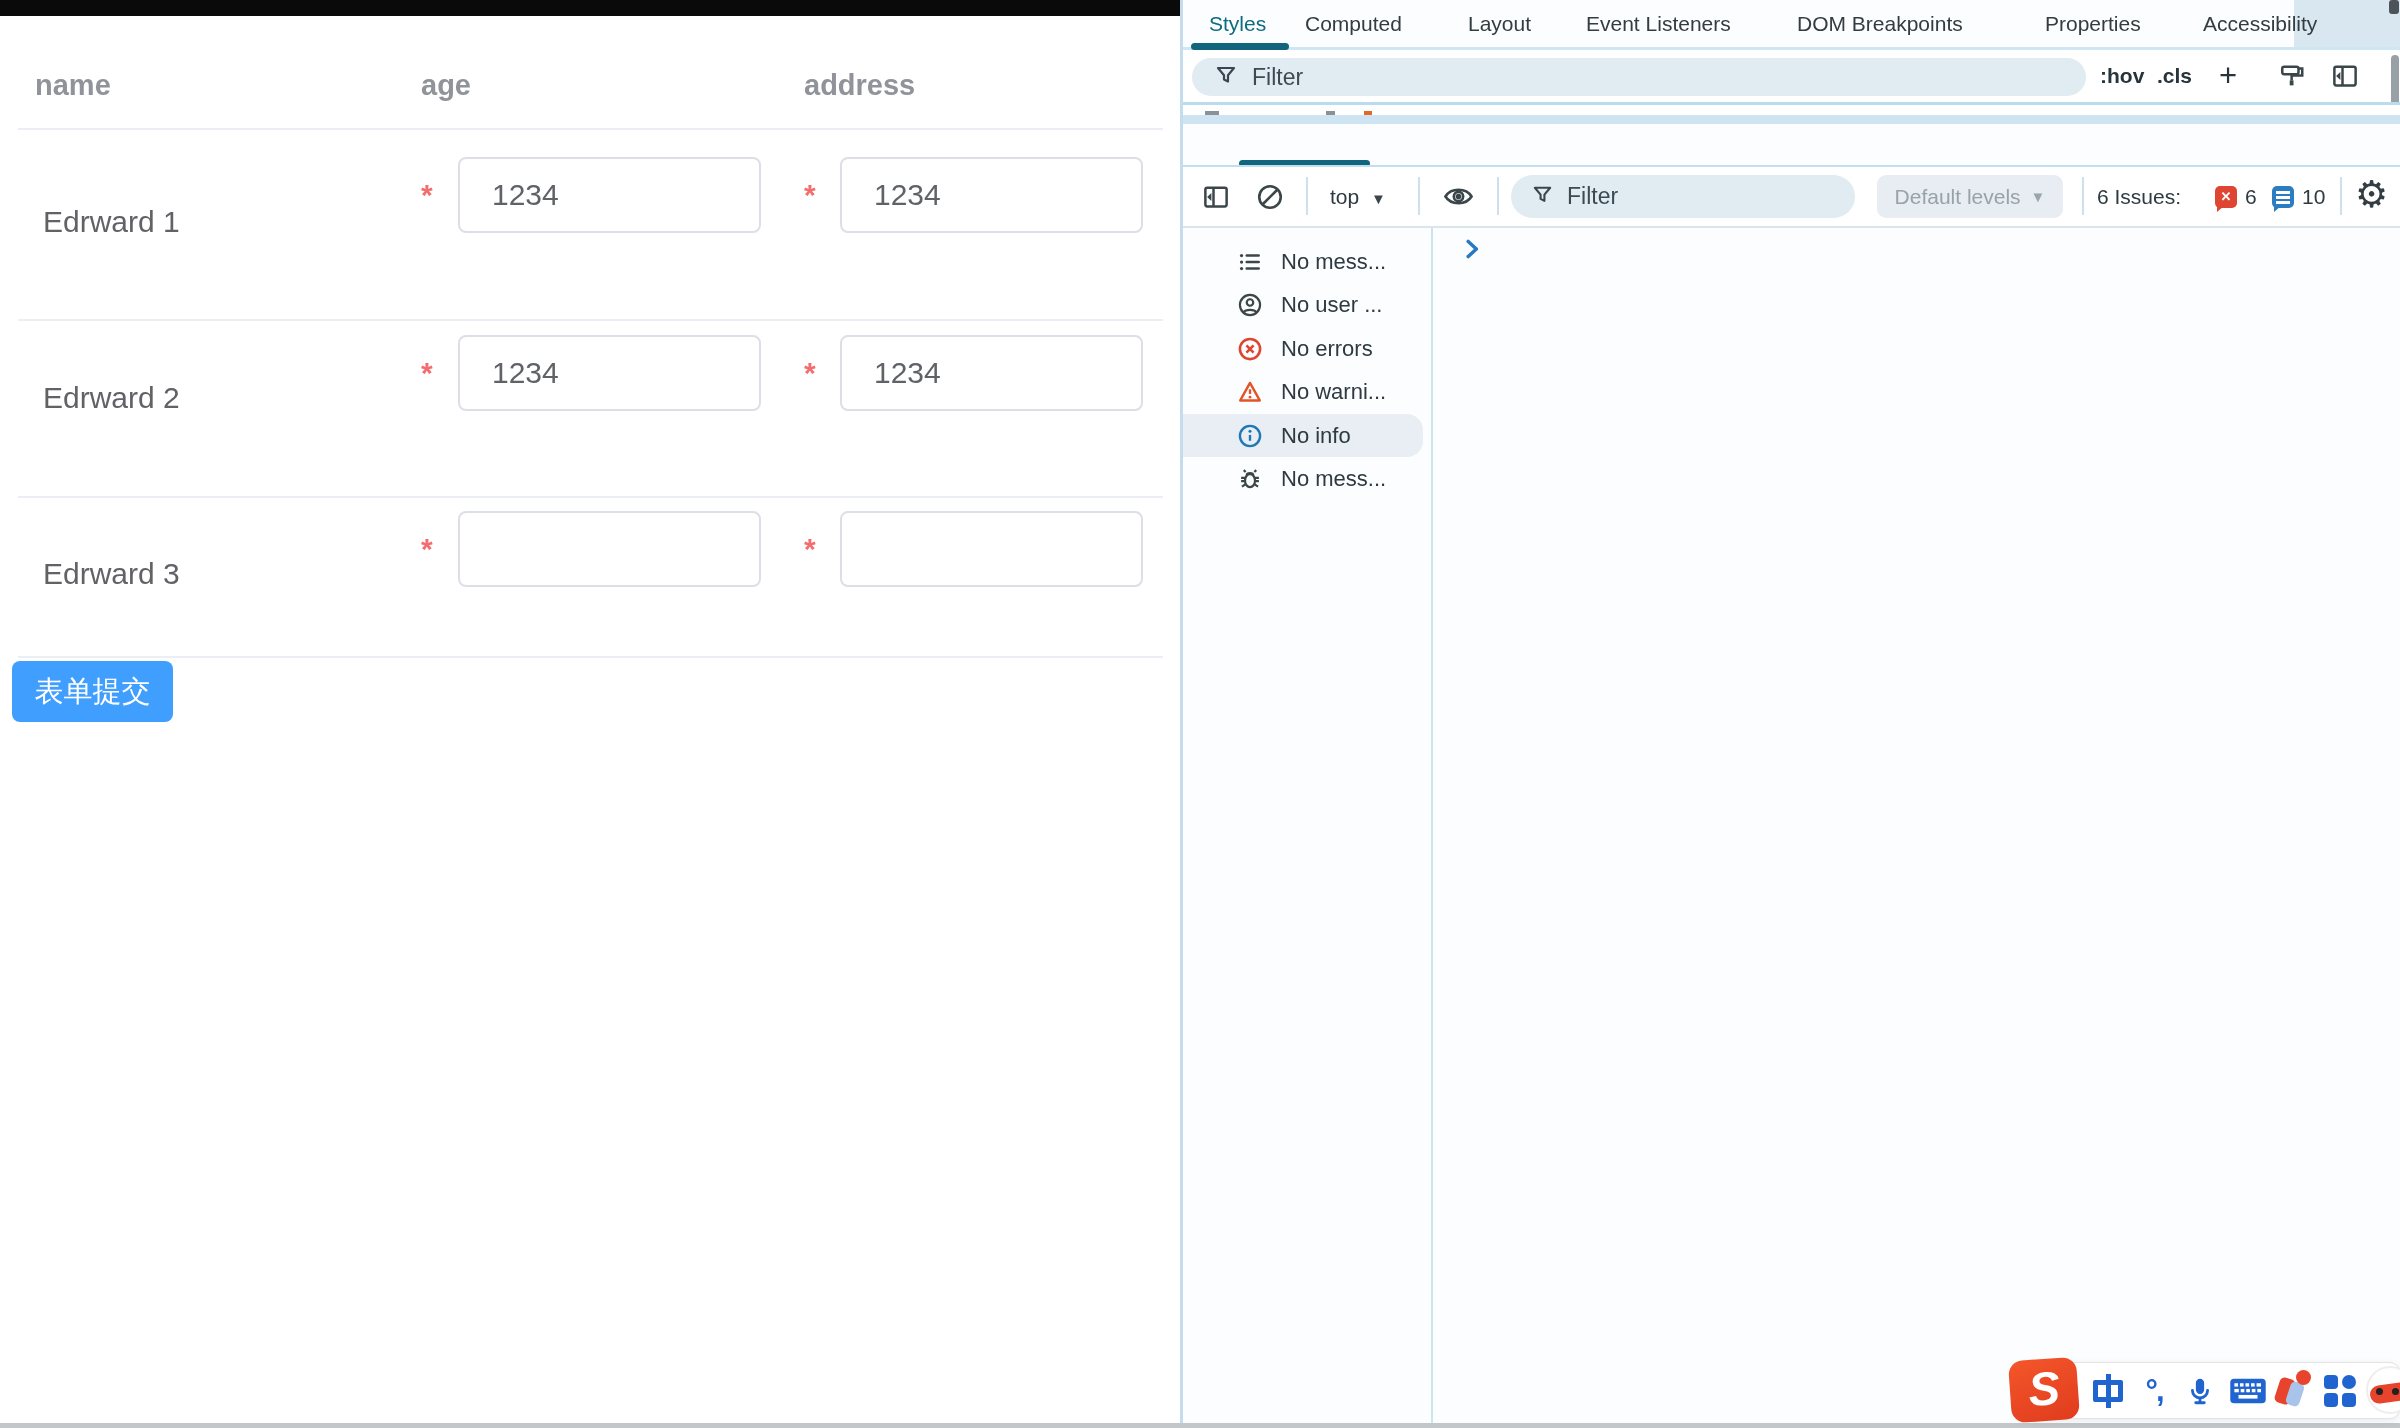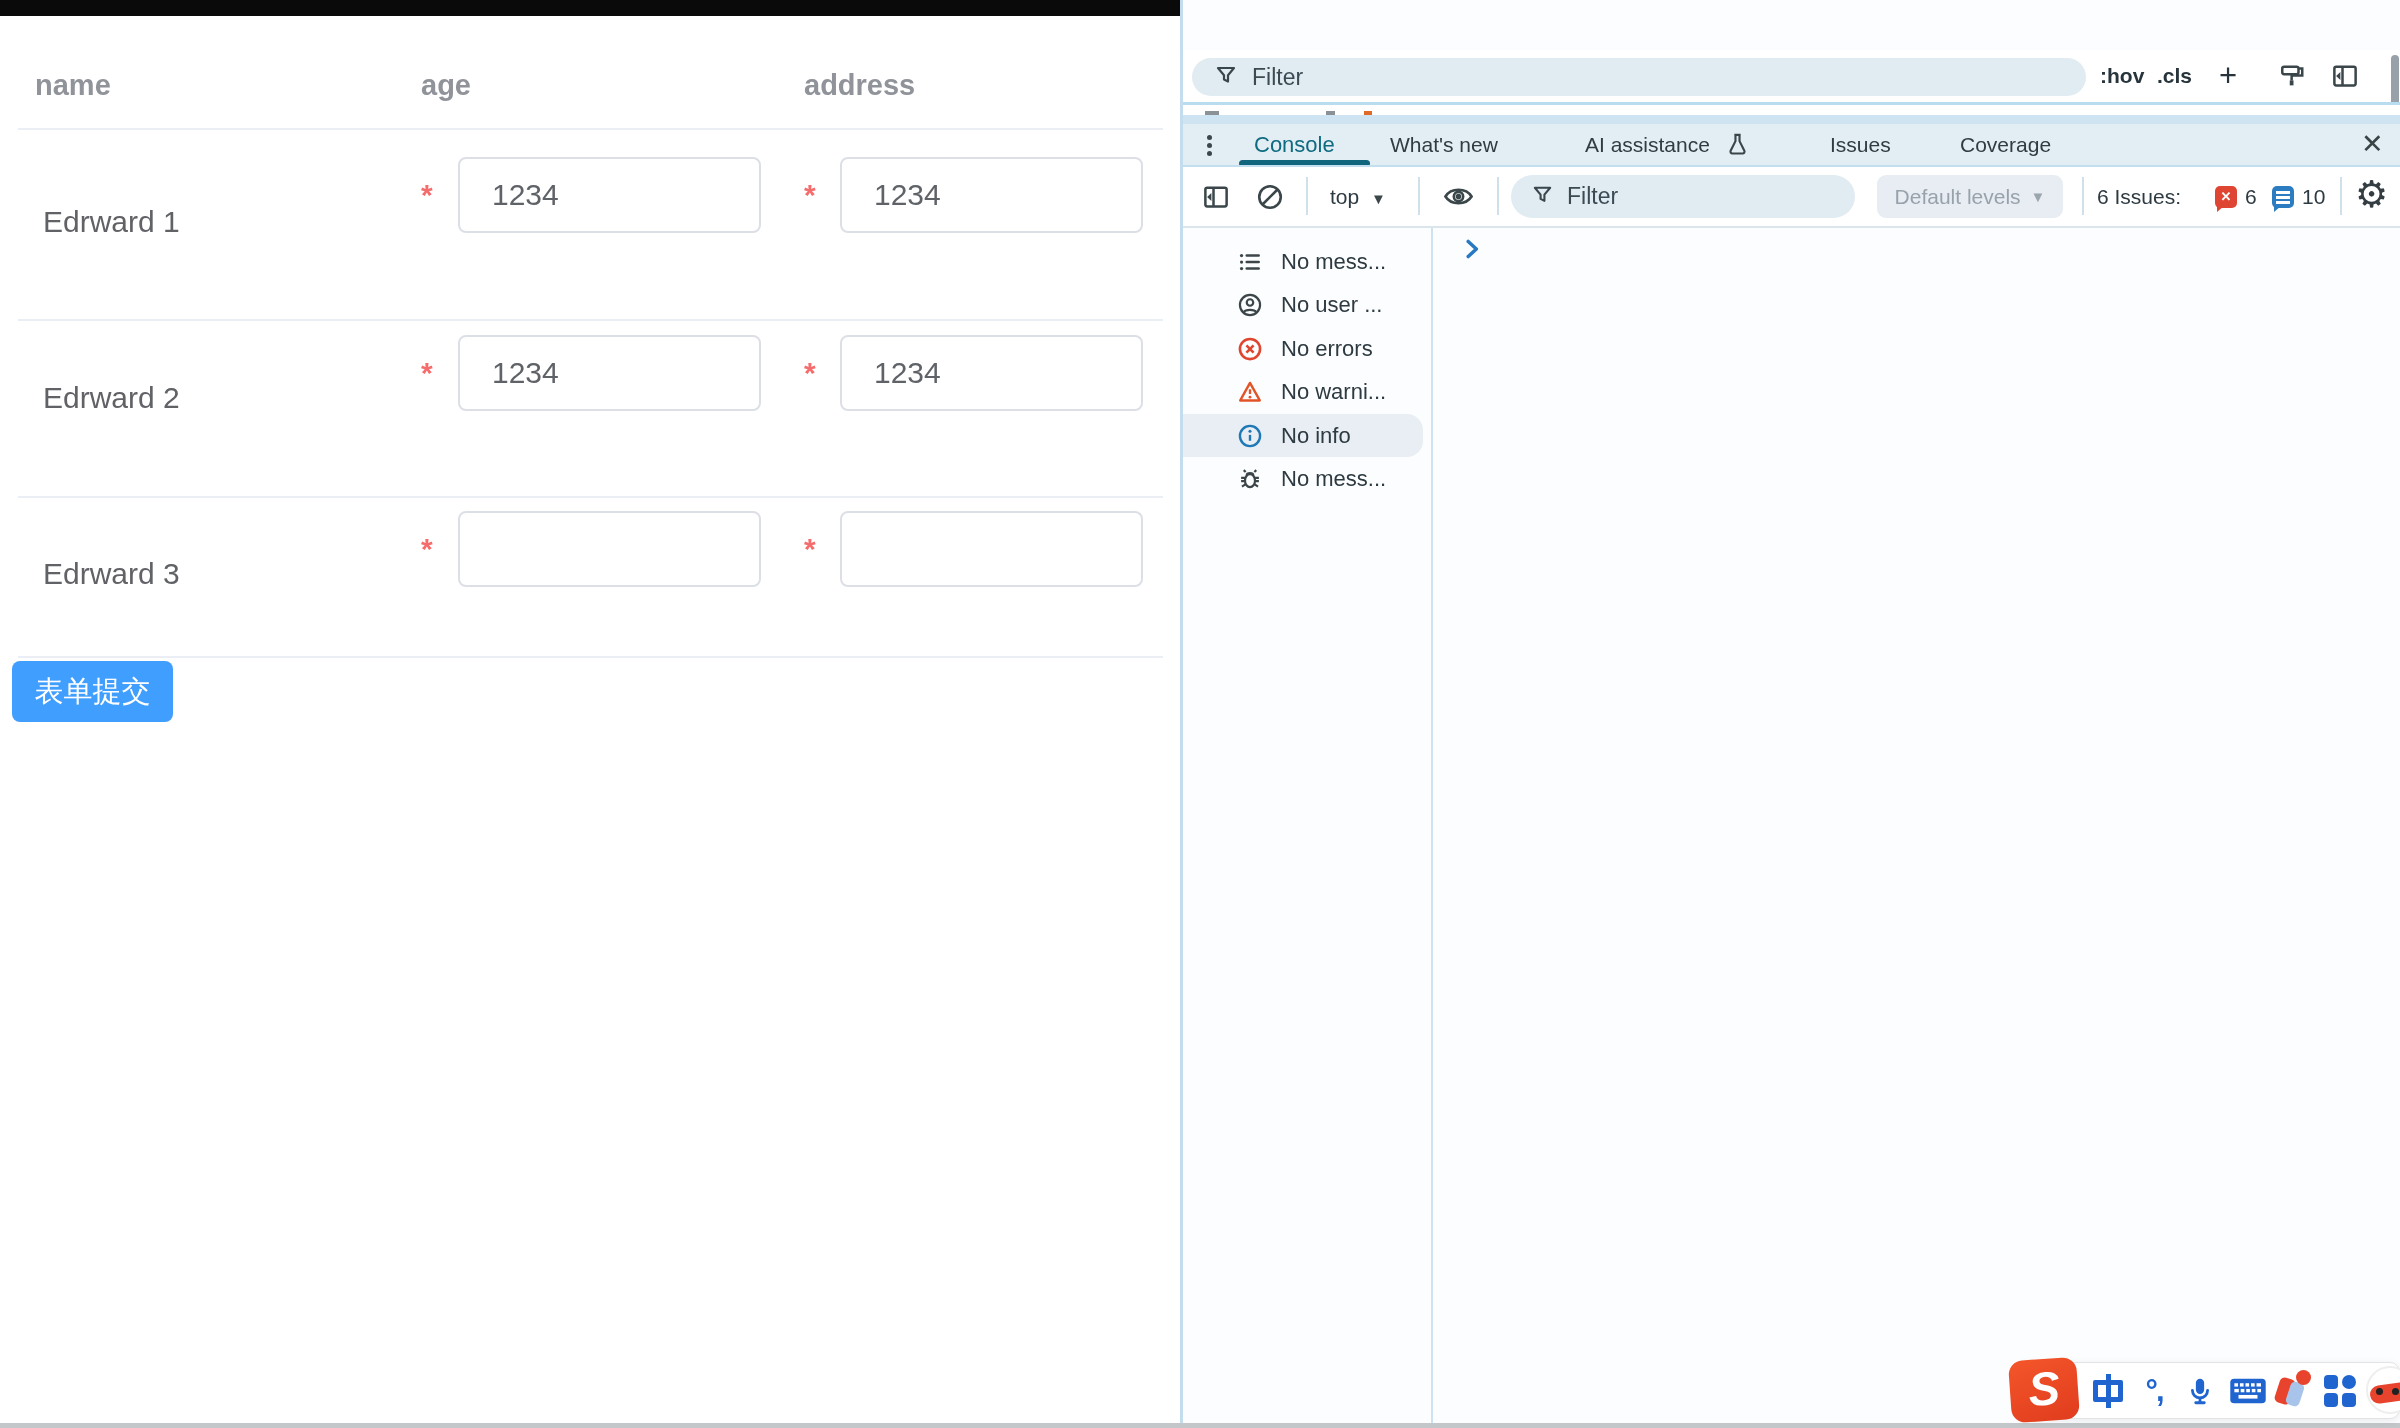--- a/index.html
+++ b/index.html
@@ -140,20 +140,32 @@
     <input class="cell-input" style="left: 840px; top: 511px;" type="text" value="">
     <div class="h-divider" style="top:656px"></div>
 
     <button class="btn btn-primary">表单提交</button>
   </div>
 
   <div class="pane-splitter"></div>
 
   <div class="devtools">
 
+    <div class="dt-tabbar">
+      <div class="corner-tint"></div>
+      <div class="dt-tab selected" style="left:26px">Styles</div>
+      <div class="dt-tab" style="left:122px">Computed</div>
+      <div class="dt-tab" style="left:285px">Layout</div>
+      <div class="dt-tab" style="left:403px">Event Listeners</div>
+      <div class="dt-tab" style="left:614px">DOM Breakpoints</div>
+      <div class="dt-tab" style="left:862px">Properties</div>
+      <div class="dt-tab" style="left:1020px">Accessibility</div>
+      <div class="styles-underline"></div>
+      <div class="corner-blob"></div>
+    </div>
 
     <div class="filter-row">
       <div class="filter-pill">
         <span>
           <svg width="24" height="24" viewBox="0 0 24 24" fill="none" stroke="#39464e" stroke-width="2.2" stroke-linejoin="round">
               <path d="M4 5 H20 L14 12.2 V18.6 L10 16.6 V12.2 Z"></path>
             </svg>
         </span>
         <span class="filter-text">Filter</span>
       </div>
@@ -178,38 +190,20 @@
     <div class="scroll-thumb"></div>
 
     <div class="hairline"></div>
     <div class="styles-strip">
       <div class="strip-mark" style="left:22px; width:14px"></div>
       <div class="strip-mark" style="left:143px; width:9px"></div>
       <div class="strip-mark orange" style="left:181px; width:8px"></div>
     </div>
     <div class="drawer-splitter"></div>
 
-    <div class="console-tabrow">
-      <div class="kebab">
-          <i></i>
-          <i></i>
-          <i></i>
-        </div>
-      <div class="c-tab selected" style="left:71px">Console</div>
-      <div class="c-tab" style="left:207px">What's new</div>
-      <div class="c-tab" style="left:402px">AI assistance</div>
-      <div class="toolbtn" style="left:541px; top:7px">
-        <svg width="27" height="27" viewBox="0 0 24 24" fill="none" stroke="#3a4649" stroke-width="1.9" stroke-linejoin="round">
-            <path d="M9.2 3.5 H14.8 M10.2 3.5 V9 L5.9 17.6 A1.7 1.7 0 0 0 7.4 20 H16.6 A1.7 1.7 0 0 0 18.1 17.6 L13.8 9 V3.5"></path>
-          </svg>
-      </div>
-      <div class="c-tab" style="left:647px">Issues</div>
-      <div class="c-tab" style="left:777px">Coverage</div>
-      <div class="close-x">✕</div>
-    </div>
     <div class="console-underline"></div>
     <div class="console-tabrow-border"></div>
 
     <div class="console-toolbar">
       <div class="toolbtn" style="left:18px; top:15px">
         <svg width="30" height="30" viewBox="0 0 24 24" fill="none" stroke="#3a4649" stroke-width="2">
             <rect x="3.5" y="4.5" width="17" height="15" rx="1.5"></rect>
             <path d="M10 4.5 v15"></path>
             <path d="M8.3 8.8 V15.2 L4.9 12 Z" fill="#3a4649" stroke="none"></path>
           </svg>

